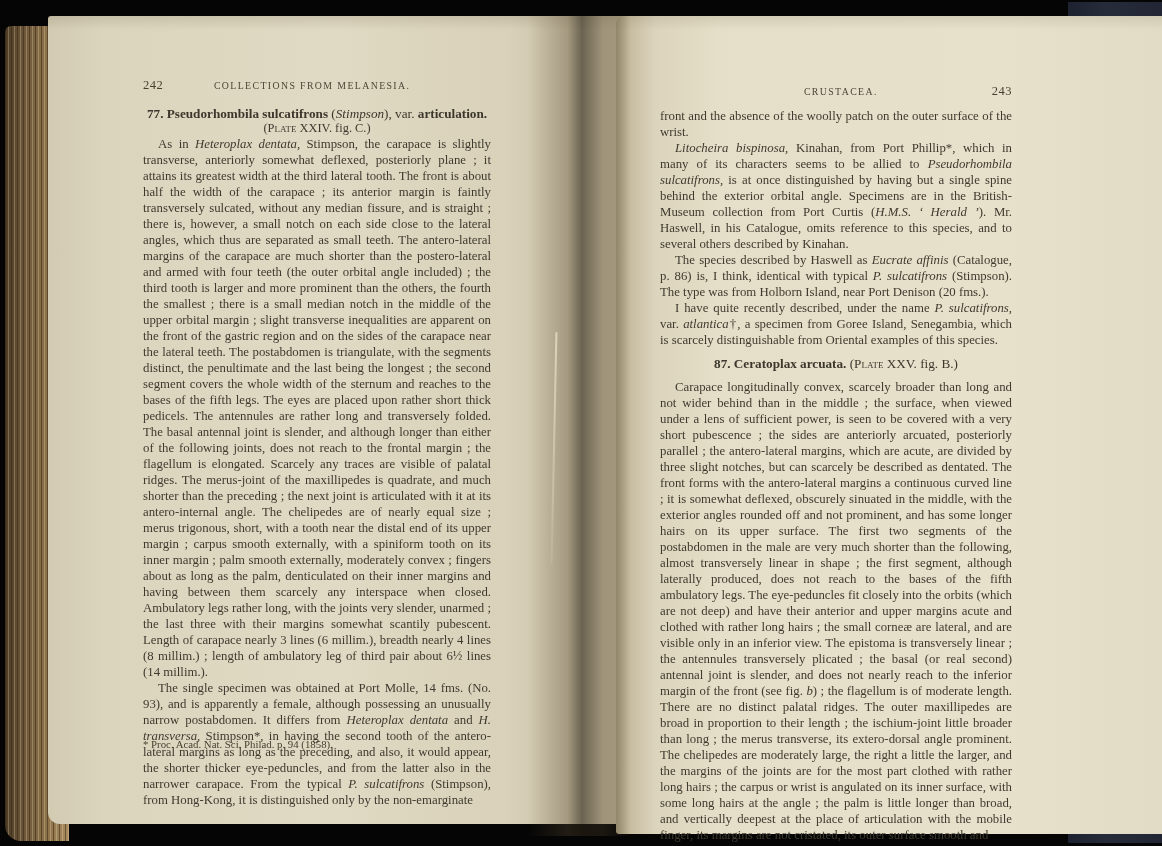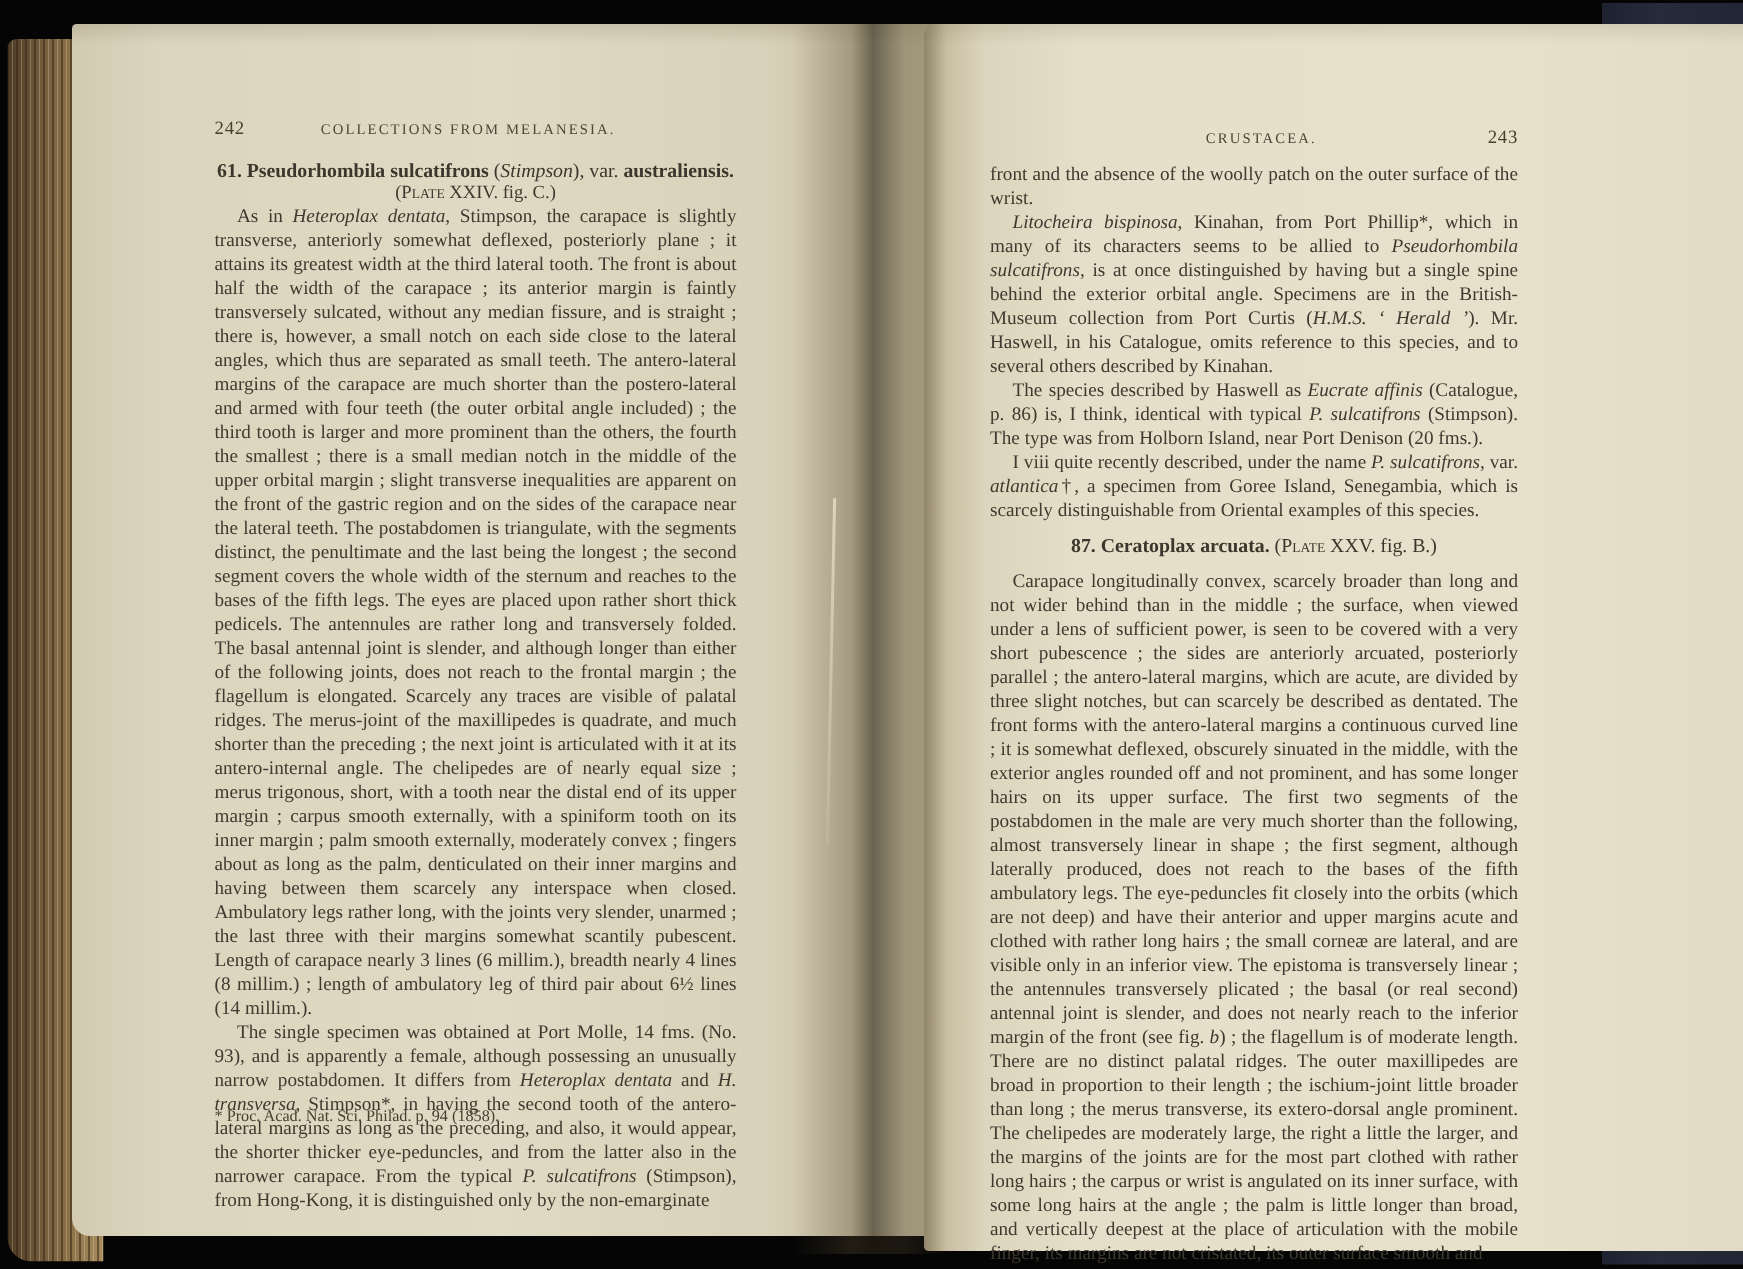--- a/index.html
+++ b/index.html
@@ -78,42 +78,42 @@
   <div class="edge-right"></div>
   <div class="edge-left"></div>
 
   <div class="page page-left">
     <div class="col col-left">
       <div class="head-row head-row-left">
         <span class="pagenum">242</span>
         <span class="running">COLLECTIONS FROM MELANESIA.</span>
         <span class="head-spacer"></span>
       </div>
-      <div class="species-heading"><span class="run-b">61. Pseudorhombila sulcatifrons</span><span> (</span><span class="run-i">Stimpson</span><span>), var. </span><span class="run-b">australiensis.</span></div>
+      <div class="species-heading"><span class="run-b">77. Pseudorhombila sulcatifrons</span><span> (</span><span class="run-i">Stimpson</span><span>), var. </span><span class="run-b">articulation.</span></div>
       <div class="plate-line"><span>(P</span><span class="run-sc">late</span><span> XXIV. fig. C.)</span></div>
       <div class="body-text">
         <p><span>As in </span><span class="run-i">Heteroplax dentata</span><span>, Stimpson, the carapace is slightly transverse, anteriorly somewhat deflexed, posteriorly plane ; it attains its greatest width at the third lateral tooth.  The front is about half the width of the carapace ; its anterior margin is faintly transversely sulcated, without any median fissure, and is straight ; there is, however, a small notch on each side close to the lateral angles, which thus are separated as small teeth.  The antero-lateral margins of the carapace are much shorter than the postero-lateral and armed with four teeth (the outer orbital angle included) ; the third tooth is larger and more prominent than the others, the fourth the smallest ; there is a small median notch in the middle of the upper orbital margin ; slight transverse inequalities are apparent on the front of the gastric region and on the sides of the carapace near the lateral teeth.  The postabdomen is triangulate, with the segments distinct, the penultimate and the last being the longest ; the second segment covers the whole width of the sternum and reaches to the bases of the fifth legs.  The eyes are placed upon rather short thick pedicels.  The antennules are rather long and transversely folded.  The basal antennal joint is slender, and although longer than either of the following joints, does not reach to the frontal margin ; the flagellum is elongated.  Scarcely any traces are visible of palatal ridges.  The merus-joint of the maxillipedes is quadrate, and much shorter than the preceding ; the next joint is articulated with it at its antero-internal angle.  The chelipedes are of nearly equal size ; merus trigonous, short, with a tooth near the distal end of its upper margin ; carpus smooth externally, with a spiniform tooth on its inner margin ; palm smooth externally, moderately convex ; fingers about as long as the palm, denticulated on their inner margins and having between them scarcely any interspace when closed.  Ambulatory legs rather long, with the joints very slender, unarmed ; the last three with their margins somewhat scantily pubescent.  Length of carapace nearly 3 lines (6 millim.), breadth nearly 4 lines (8 millim.) ; length of ambulatory leg of third pair about 6½ lines (14 millim.).</span></p>
         <p><span>The single specimen was obtained at Port Molle, 14 fms. (No. 93), and is apparently a female, although possessing an unusually narrow postabdomen.  It differs from </span><span class="run-i">Heteroplax dentata</span><span> and </span><span class="run-i">H. transversa</span><span>, Stimpson*, in having the second tooth of the antero-lateral margins as long as the preceding, and also, it would appear, the shorter thicker eye-peduncles, and from the latter also in the narrower carapace.  From the typical </span><span class="run-i">P. sulcatifrons</span><span> (Stimpson), from Hong-Kong, it is distinguished only by the non-emarginate</span></p>
       </div>
     </div>
     <div class="footnote-left">* Proc. Acad. Nat. Sci. Philad. p. 94 (1858).</div>
   </div>
 
   <div class="page page-right">
     <div class="col col-right">
       <div class="head-row head-row-right">
         <span class="head-spacer"></span>
         <span class="running">CRUSTACEA.</span>
         <span class="pagenum">243</span>
       </div>
       <div class="body-text">
         <p class="first-para no-indent"><span>front and the absence of the woolly patch on the outer surface of the wrist.</span></p>
         <p><span class="run-i">Litocheira bispinosa</span><span>, Kinahan, from Port Phillip*, which in many of its characters seems to be allied to </span><span class="run-i">Pseudorhombila sulcatifrons</span><span>, is at once distinguished by having but a single spine behind the exterior orbital angle.  Specimens are in the British-Museum collection from Port Curtis (</span><span class="run-i">H.M.S. ‘ Herald ’</span><span>).  Mr. Haswell, in his Catalogue, omits reference to this species, and to several others described by Kinahan.</span></p>
         <p><span>The species described by Haswell as </span><span class="run-i">Eucrate affinis</span><span> (Catalogue, p. 86) is, I think, identical with typical </span><span class="run-i">P. sulcatifrons</span><span> (Stimpson). The type was from Holborn Island, near Port Denison (20 fms.).</span></p>
-        <p><span>I viii quite recently described, under the name </span><span class="run-i">P. sulcatifrons</span><span>, var. </span><span class="run-i">atlantica</span><span>†, a specimen from Goree Island, Senegambia, which is scarcely distinguishable from Oriental examples of this species.</span></p>
+        <p><span>I have quite recently described, under the name </span><span class="run-i">P. sulcatifrons</span><span>, var. </span><span class="run-i">atlantica</span><span>†, a specimen from Goree Island, Senegambia, which is scarcely distinguishable from Oriental examples of this species.</span></p>
         <div class="species-heading h87"><span class="run-b">87. Ceratoplax arcuata.</span><span>  (P</span><span class="run-sc">late</span><span> XXV. fig. B.)</span></div>
         <p><span>Carapace longitudinally convex, scarcely broader than long and not wider behind than in the middle ; the surface, when viewed under a lens of sufficient power, is seen to be covered with a very short pubescence ; the sides are anteriorly arcuated, posteriorly parallel ; the antero-lateral margins, which are acute, are divided by three slight notches, but can scarcely be described as dentated.  The front forms with the antero-lateral margins a continuous curved line ; it is somewhat deflexed, obscurely sinuated in the middle, with the exterior angles rounded off and not prominent, and has some longer hairs on its upper surface.  The first two segments of the postabdomen in the male are very much shorter than the following, almost transversely linear in shape ; the first segment, although laterally produced, does not reach to the bases of the fifth ambulatory legs.  The eye-peduncles fit closely into the orbits (which are not deep) and have their anterior and upper margins acute and clothed with rather long hairs ; the small corneæ are lateral, and are visible only in an inferior view.  The epistoma is transversely linear ; the antennules transversely plicated ; the basal (or real second) antennal joint is slender, and does not nearly reach to the inferior margin of the front (see fig. </span><span class="run-i">b</span><span>) ; the flagellum is of moderate length.  There are no distinct palatal ridges.  The outer maxillipedes are broad in proportion to their length ; the ischium-joint little broader than long ; the merus transverse, its extero-dorsal angle prominent.  The chelipedes are moderately large, the right a little the larger, and the margins of the joints are for the most part clothed with rather long hairs ; the carpus or wrist is angulated on its inner surface, with some long hairs at the angle ; the palm is little longer than broad, and vertically deepest at the place of articulation with the mobile finger, its margins are not cristated, its outer surface smooth and</span></p>
       </div>
     </div>
   </div>
 
   <div class="gutter"></div>
   <div class="thread"></div>
 </div>
 

